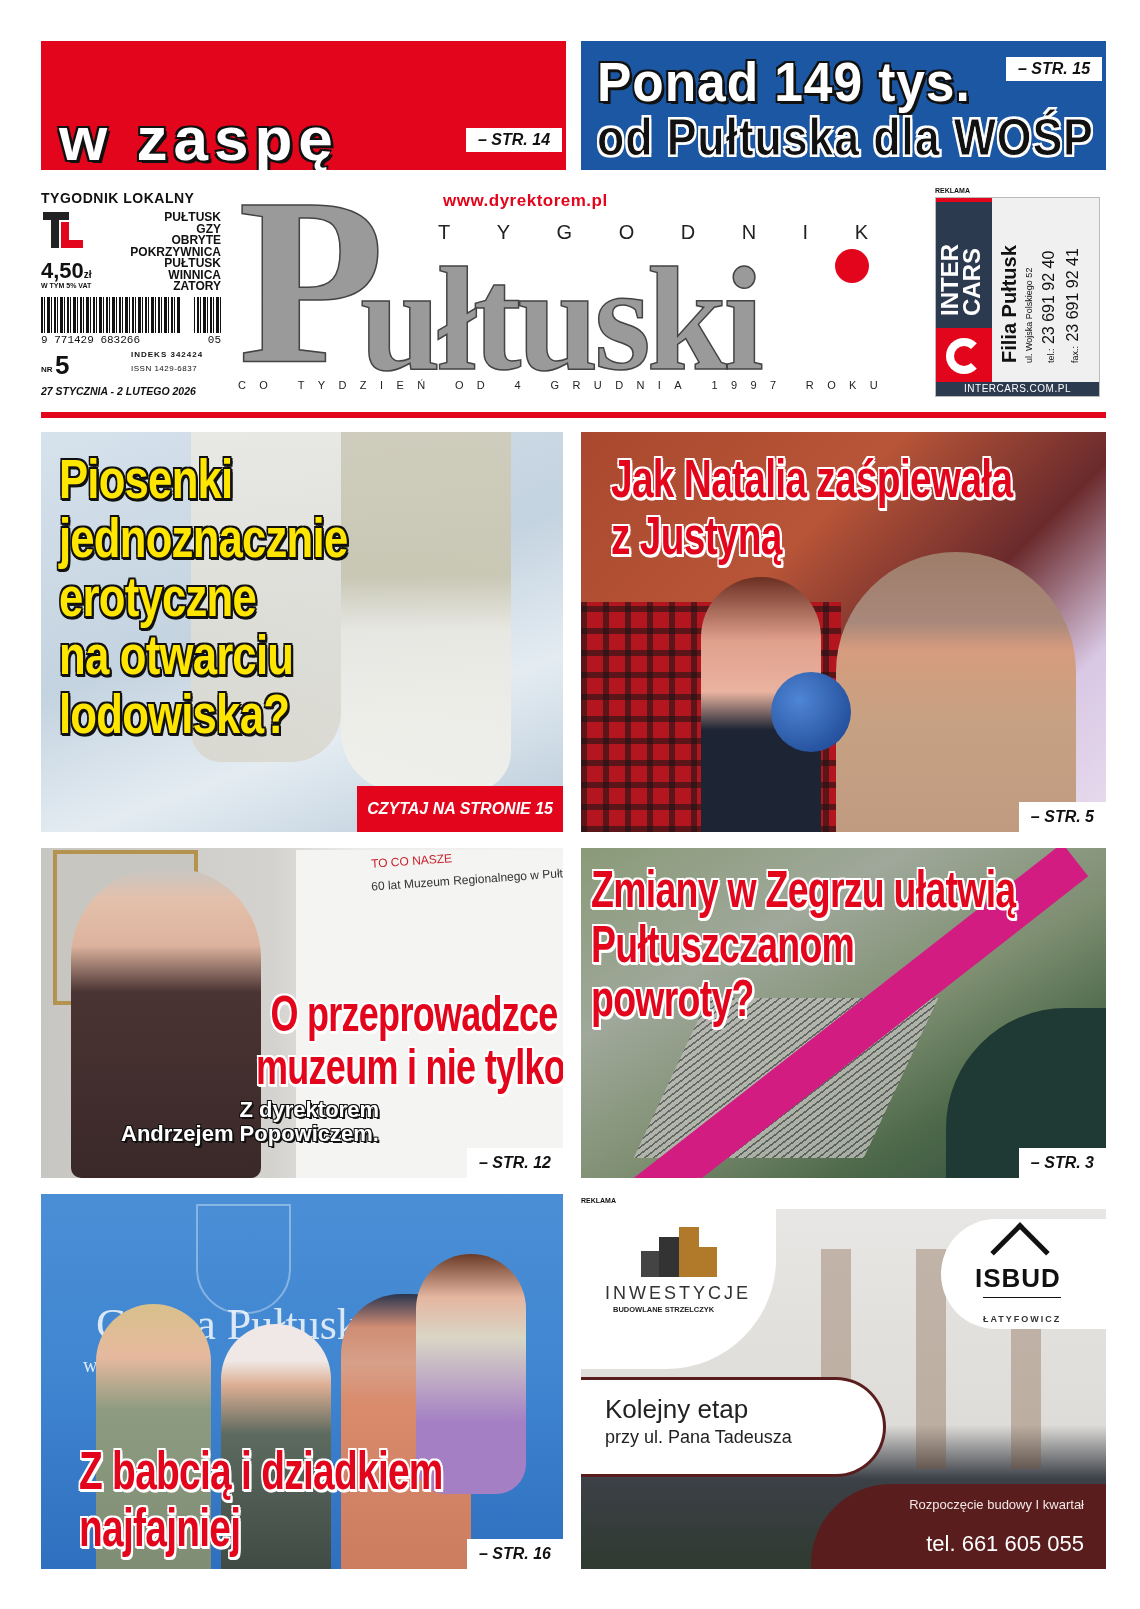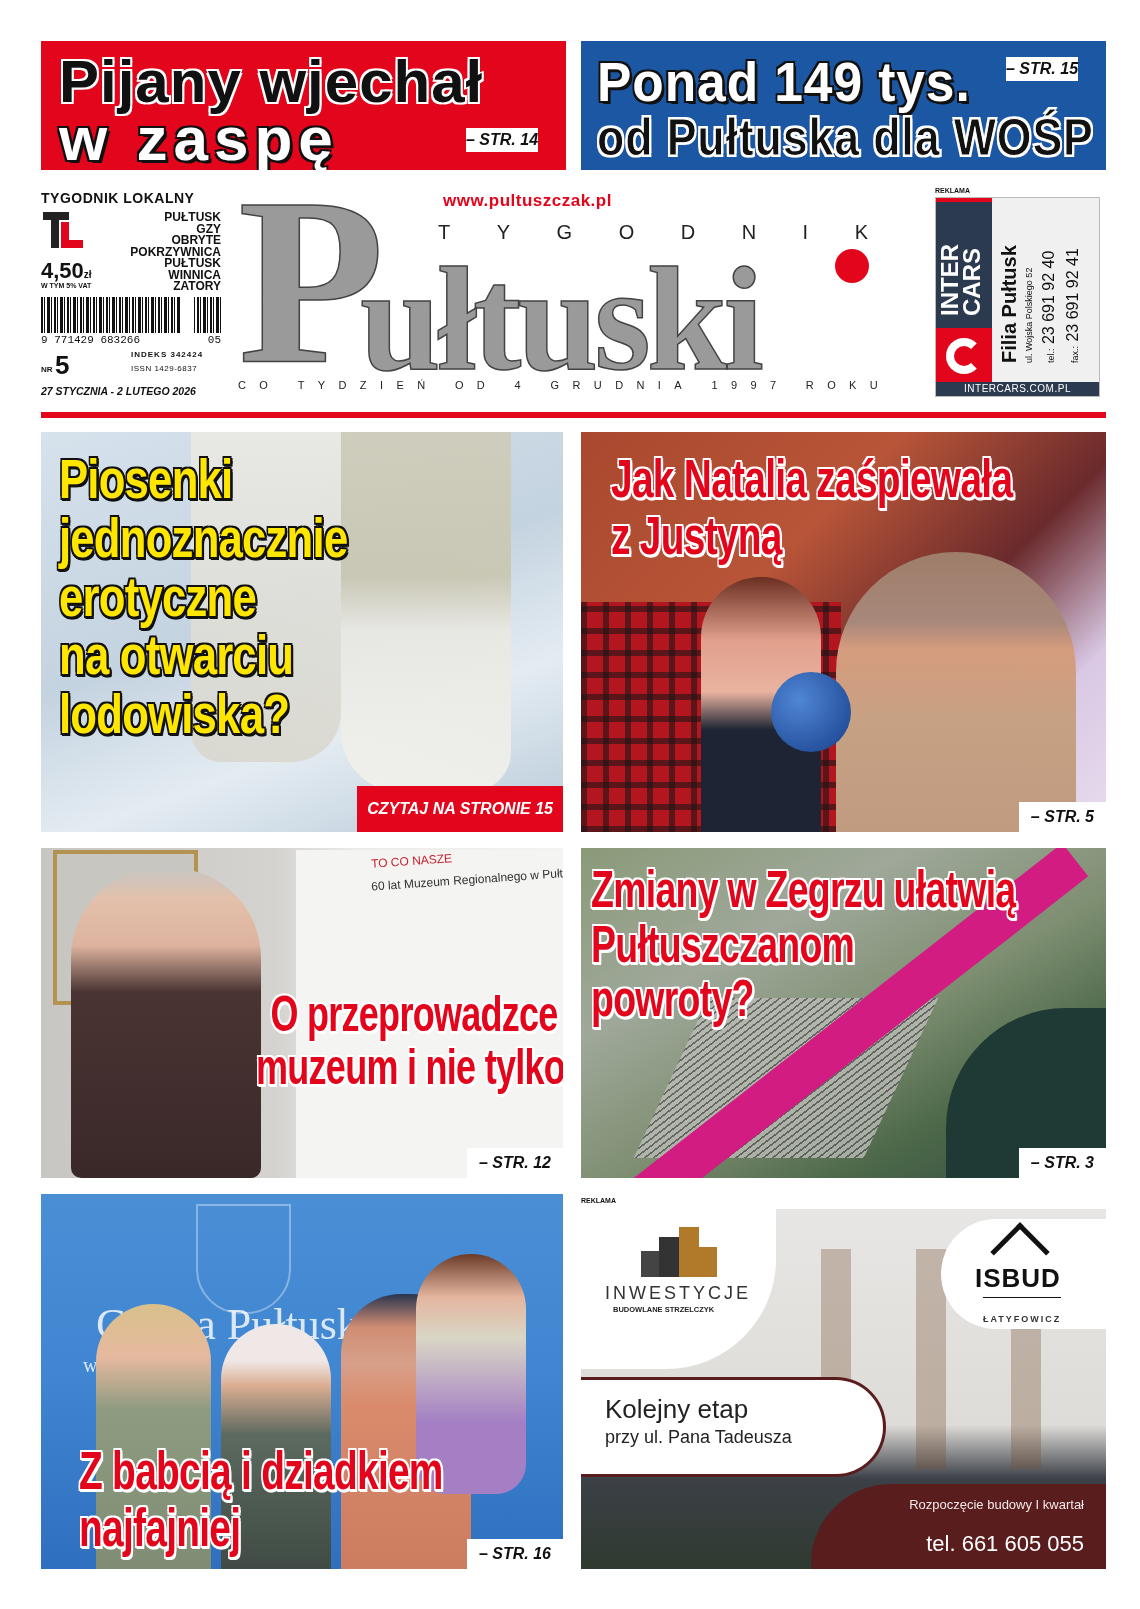--- a/index.html
+++ b/index.html
@@ -11,21 +11,21 @@
   
   .banner { position: absolute; top: 41px; height: 129px; overflow: hidden; }
   .banner-red { left: 41px; width: 525px; background: #e3051b; }
   .banner-blue { left: 581px; width: 525px; background: #1b57a3; }
   .banner-line { position: absolute; left: 0; font-family: "Liberation Sans", sans-serif; font-weight: 900; white-space: nowrap; letter-spacing: 1px; }
   .banner-red .l1 { top: 6px; left: 18px; font-size: 60px; color: #111; -webkit-text-stroke: 2px #fff; paint-order: stroke fill; text-shadow: 2px 2px 0 #fff, -2px -2px 0 #fff, 2px -2px 0 #fff, -2px 2px 0 #fff; }
   .banner-red .l2 { top: 62px; left: 18px; font-size: 62px; color: #fff; letter-spacing: 6px; text-shadow: 3px 3px 0 #111, -2px -2px 0 #111, 2px -2px 0 #111, -2px 2px 0 #111; }
   .banner-blue .l1 { top: 8px; left: 16px; font-size: 56px; color: #fff; text-shadow: 3px 3px 0 #111, -2px -2px 0 #111, 2px -2px 0 #111, -2px 2px 0 #111; transform: scaleX(0.92); transform-origin: left; }
   .banner-blue .l2 { top: 66px; left: 16px; font-size: 52px; color: #111; -webkit-text-stroke: 1px #fff; text-shadow: 2px 2px 0 #fff, -2px -2px 0 #fff, 2px -2px 0 #fff, -2px 2px 0 #fff; transform: scaleX(0.86); transform-origin: left; }
 
-  .str-tag { position: absolute; background: #fff; color: #111; font-weight: 700; font-style: italic; font-size: 16px; padding: 3px 0; white-space: nowrap; }
+  .str-tag { position: absolute; background: #fff; color: #111; font-weight: 700; font-style: italic; font-size: 16px; padding: 3px 12px; white-space: nowrap; }
 
   
   .mh-left { left: 41px; top: 190px; width: 180px; height: 210px; }
   .tl-title { position: absolute; left: 0; top: 0; font-weight: 900; font-size: 14px; letter-spacing: 0.5px; }
   .tl-logo { position: absolute; left: 0; top: 20px; width: 44px; height: 40px; }
   .tl-logo .b1 { position: absolute; left: 2px; top: 2px; width: 26px; height: 8px; background: #222; }
   .tl-logo .b2 { position: absolute; left: 10px; top: 2px; width: 8px; height: 36px; background: #222; }
   .tl-logo .r1 { position: absolute; left: 20px; top: 12px; width: 8px; height: 26px; background: #e3051b; }
   .tl-logo .r2 { position: absolute; left: 20px; top: 30px; width: 22px; height: 8px; background: #e3051b; }
   .tl-towns { position: absolute; right: 0; top: 22px; text-align: right; font-size: 12px; font-weight: 700; line-height: 11.5px; }
@@ -125,21 +125,20 @@
   .ad-maroon { position: absolute; right: 0; bottom: 0; width: 295px; height: 85px; background: #5a1d1d; border-radius: 80px 0 0 0; }
   .ad-rozp { position: absolute; right: 22px; bottom: 57px; font-size: 13px; color: #f3e7e7; white-space: nowrap; }
   .ad-tel { position: absolute; right: 22px; bottom: 12px; font-size: 22px; color: #fff; white-space: nowrap; }
   .ad-windows { position: absolute; left: 200px; top: 40px; width: 325px; height: 220px; background:
       repeating-linear-gradient(90deg, transparent 0 40px, rgba(120,80,50,0.55) 40px 70px, transparent 70px 95px); opacity: 0.6; }
 </style>
 </head>
 <body>
 
 <div class="banner banner-red">
-  <div class="banner-line l1">Pijany wjechał</div>
   <div class="banner-line l2">w zaspę</div>
   <div class="str-tag" style="left:425px; top:87px;">– STR. 14</div>
 </div>
 
 <div class="banner banner-blue">
   <div class="banner-line l1">Ponad 149 tys.</div>
   <div class="banner-line l2">od Pułtuska dla WOŚP</div>
   <div class="str-tag" style="left:425px; top:16px;">– STR. 15</div>
 </div>
 
@@ -170,21 +169,21 @@
   </div>
   <div class="nr-label">NR</div>
   <div class="nr-num">5</div>
   <div class="indeks">INDEKS 342424</div>
   <div class="issn">ISSN 1429-6837</div>
   <div class="issue-date">27 STYCZNIA - 2 LUTEGO 2026</div>
 </div>
 
 <div class="abs mh-center">
   <div class="big-p">P</div>
-  <div class="site-url">www.pultuszczak.pl</div>
+  <div class="site-url">www.dyrektorem.pl</div>
   <div class="tygodnik-word">
     <span>T</span>
       <span>Y</span>
       <span>G</span>
       <span>O</span>
       <span>D</span>
       <span>N</span>
       <span>I</span>
       <span>K</span>
   </div>
@@ -275,20 +274,24 @@
 
 <div class="tile t3">
   <div class="frame"></div>
   <div class="poster"></div>
   <div class="poster-h">TO CO NASZE</div>
   <div class="poster-sub">60 lat Muzeum Regionalnego w Pułtusku</div>
   <div class="man"></div>
   <div class="hl hl-red" style="left:215px; top:140px; font-size:50px;">
     <div style="padding-left:20px;">O przeprowadzce</div>
     <div>muzeum i nie tylko</div>
+  </div>
+  <div class="sub-white" style="left:80px; top:250px; text-align:right;">
+    <div>Z dyrektorem</div>
+    <div>Andrzejem Popowiczem.</div>
   </div>
   <div class="str-tag" style="right:0; bottom:0; padding:6px 12px;">– STR. 12</div>
 </div>
 
 <div class="tile t4">
   <div class="parking"></div>
   <div class="road"></div>
   <div class="water"></div>
   <div class="hl hl-red" style="left:10px; top:14px; font-size:52px;">
     <div>Zmiany w Zegrzu ułatwią</div>

